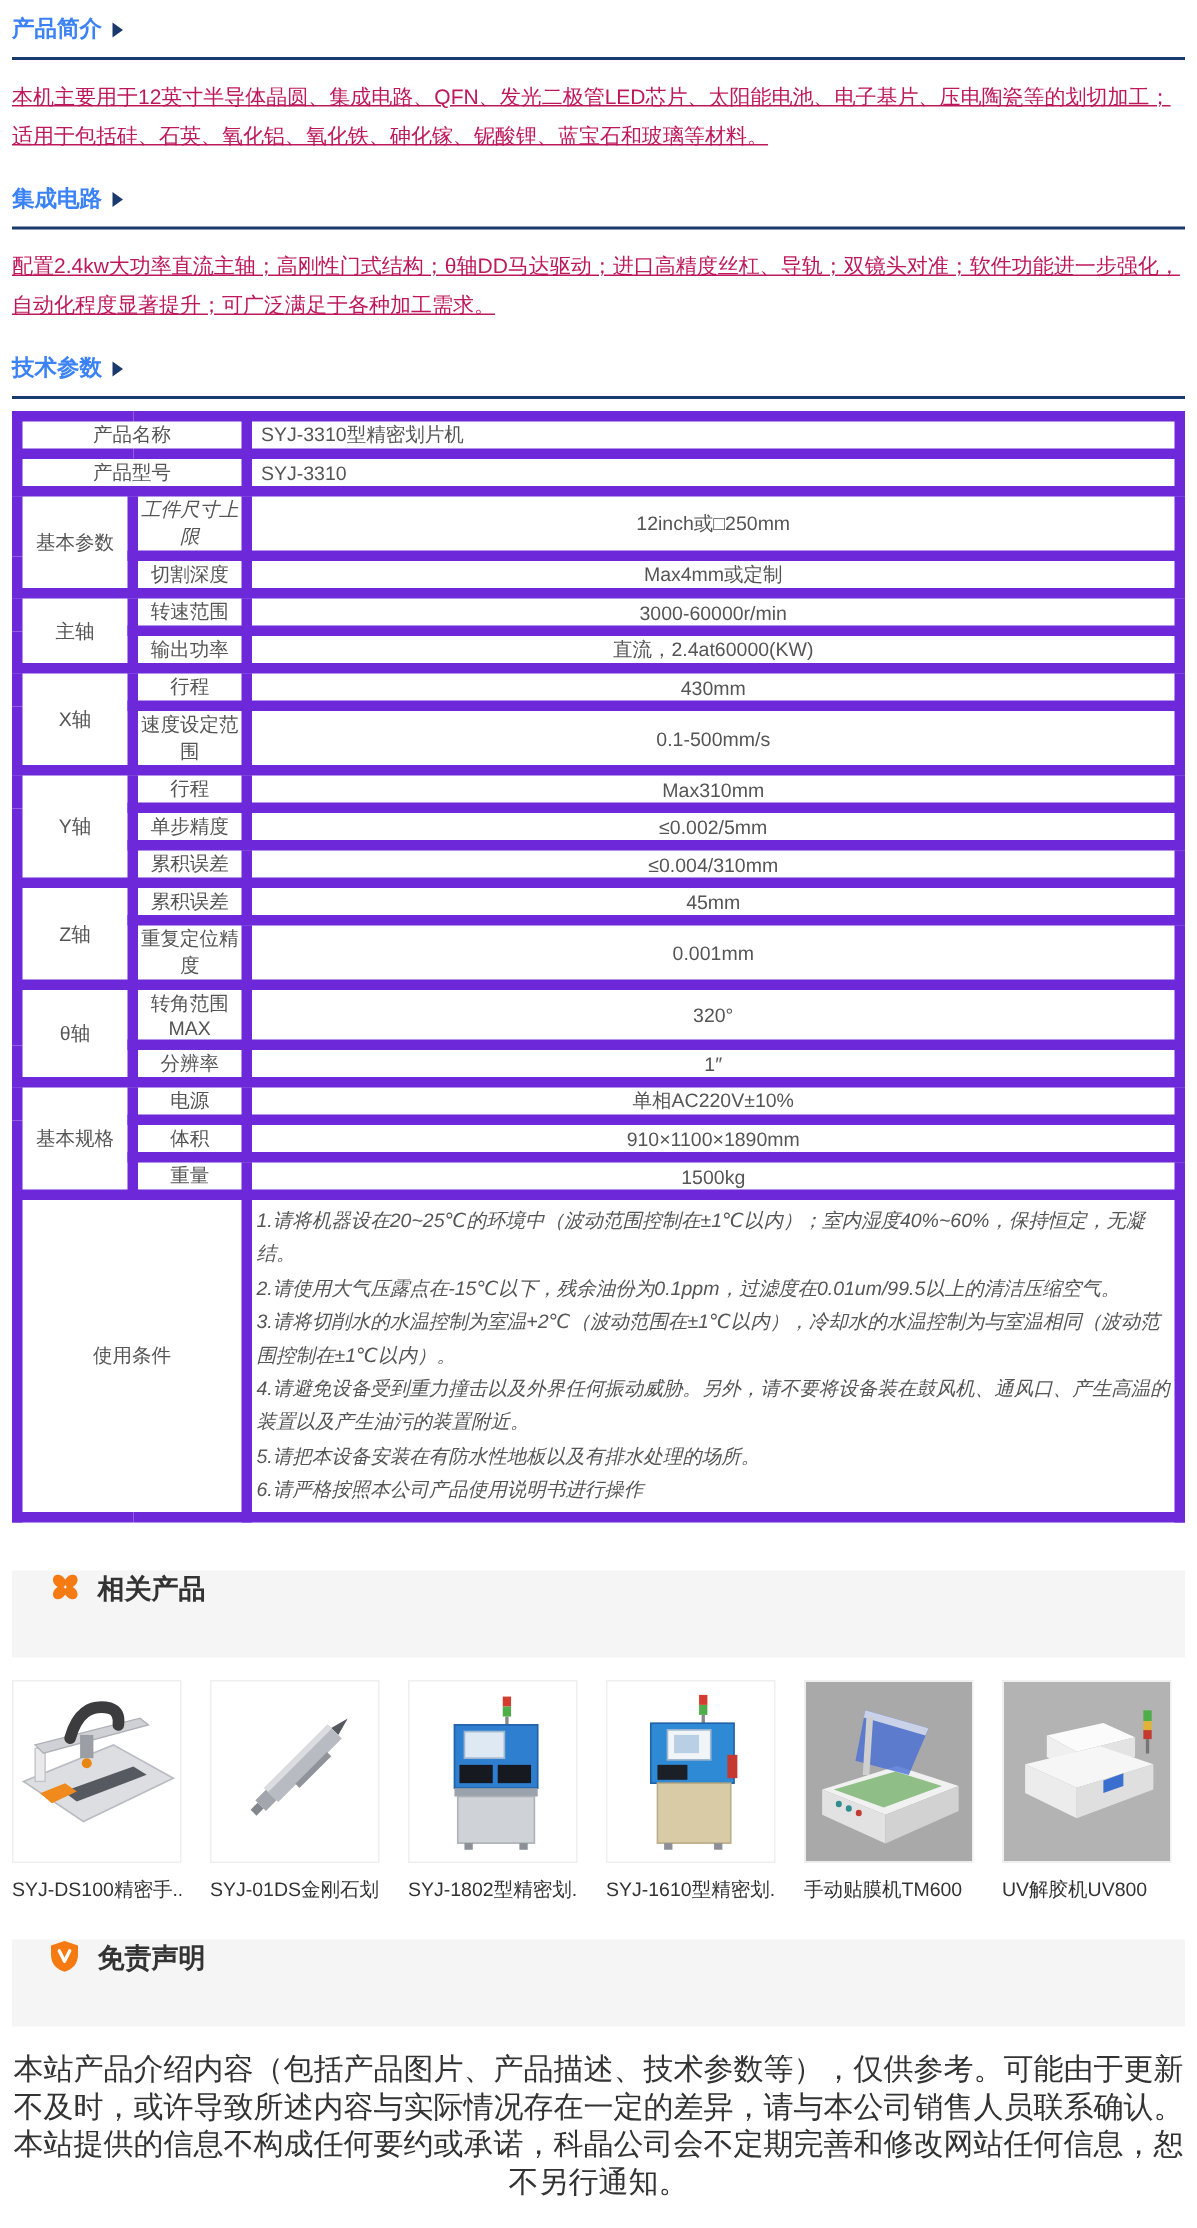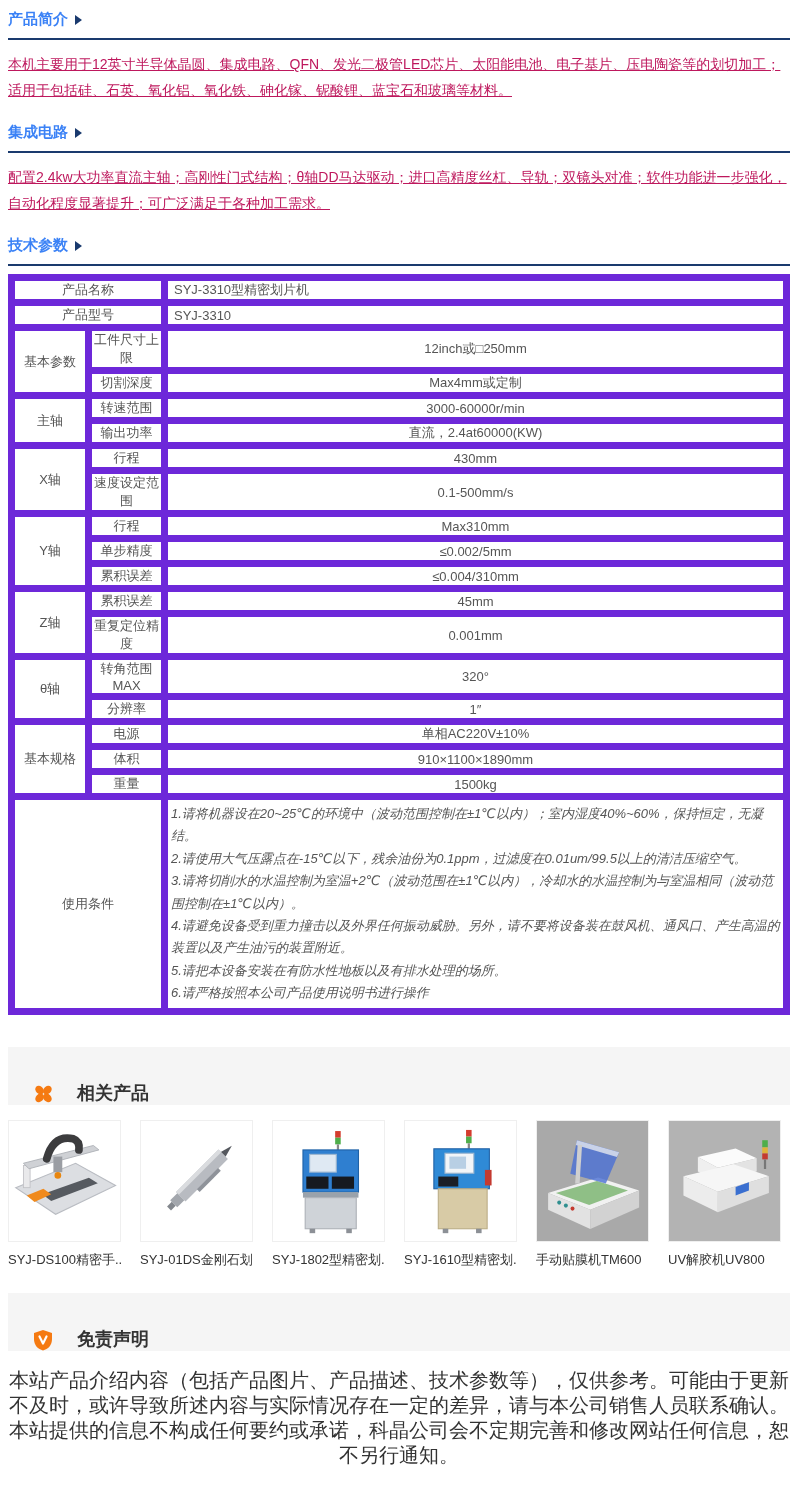--- a/index.html
+++ b/index.html
@@ -13,28 +13,28 @@
   .tri { width:0; height:0; border-left:7px solid #1a3a6e; border-top:5px solid transparent;
     border-bottom:5px solid transparent; display:inline-block; }
   .sec-rule { border:none; border-top:2px solid #1a3a6e; margin-top:9px; }
   .body-text { font-size:14px; color:#be185d; line-height:26px; margin:11px 0 16px 0;text-decoration:underline; }
 
   
   .spec-table { width:100%; border-collapse:collapse; margin-top:8px; }
   .spec-table td { border:7px solid #6d28d9; font-size:13px; color:#555;
     text-align:center; height:21px; padding:0 2px; }
   .spec-table td.c1 { width:77px; }
-  .spec-table td.c2 { width:76px; }
+  .spec-table td.c2 { width:76px;font-style:italic; }
   .spec-table td.left { text-align:left; padding-left:6px; }
   .spec-table td.cond { text-align:left; padding:3px 2px 3px 3px;font-style:italic; }
   .cond div { line-height:22.4px; font-size:13px; color:#555; }
 
   
-  .bar { background:#f5f5f5; height:58px; display:flex; align-items:flex-end;
-    padding-left:25px; gap:23px; }
+  .bar { background:#f5f5f5; height:58px; display:flex; align-items:flex-start;
+    padding-left:25px; gap:11px; }
   .bar.m1 { margin-top:32px; }
   .bar.m2 { margin-top:24px; }
   .bar-title { font-size:18px; font-weight:bold; color:#333; }
   .bar-icon { width:21px; height:22px; display:inline-flex; }
 
   
   .cards { display:flex; gap:19px; margin-top:15px; }
   .card { width:113px; cursor:pointer; }
   .card-img { width:113px; height:122px; border:1px solid #efefef; background:#fff;
     display:flex; align-items:center; justify-content:center; overflow:hidden; }

